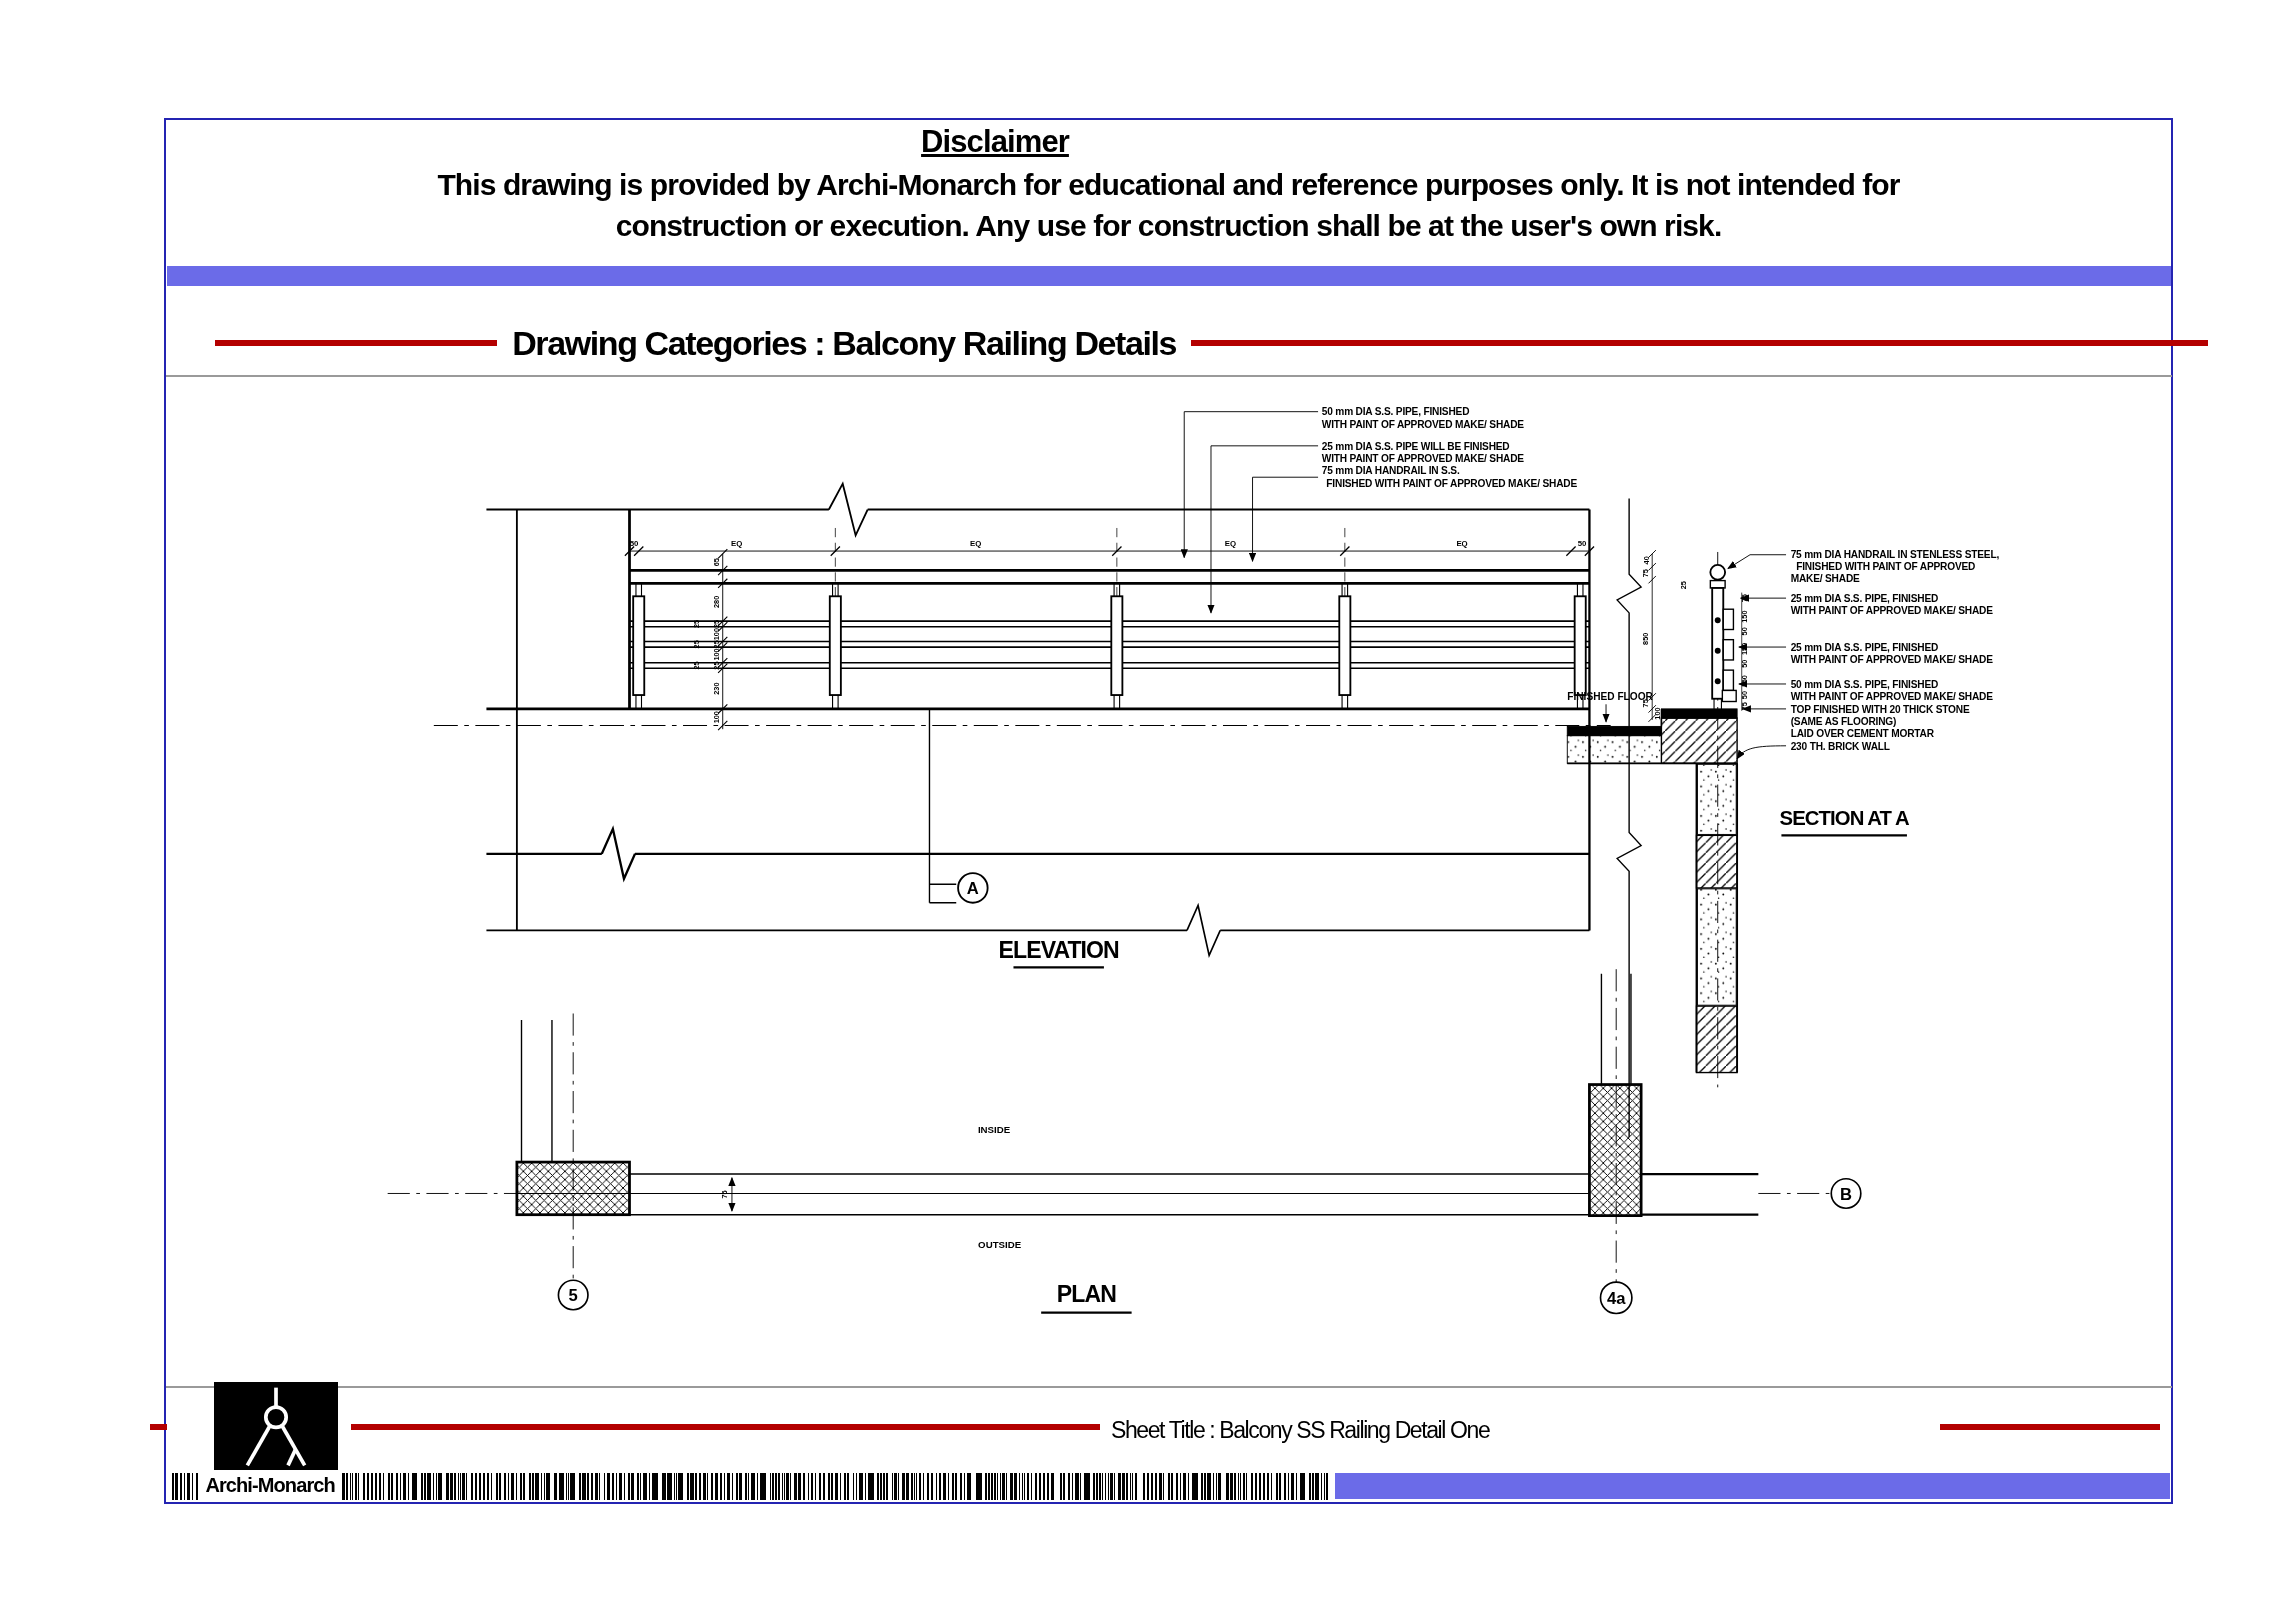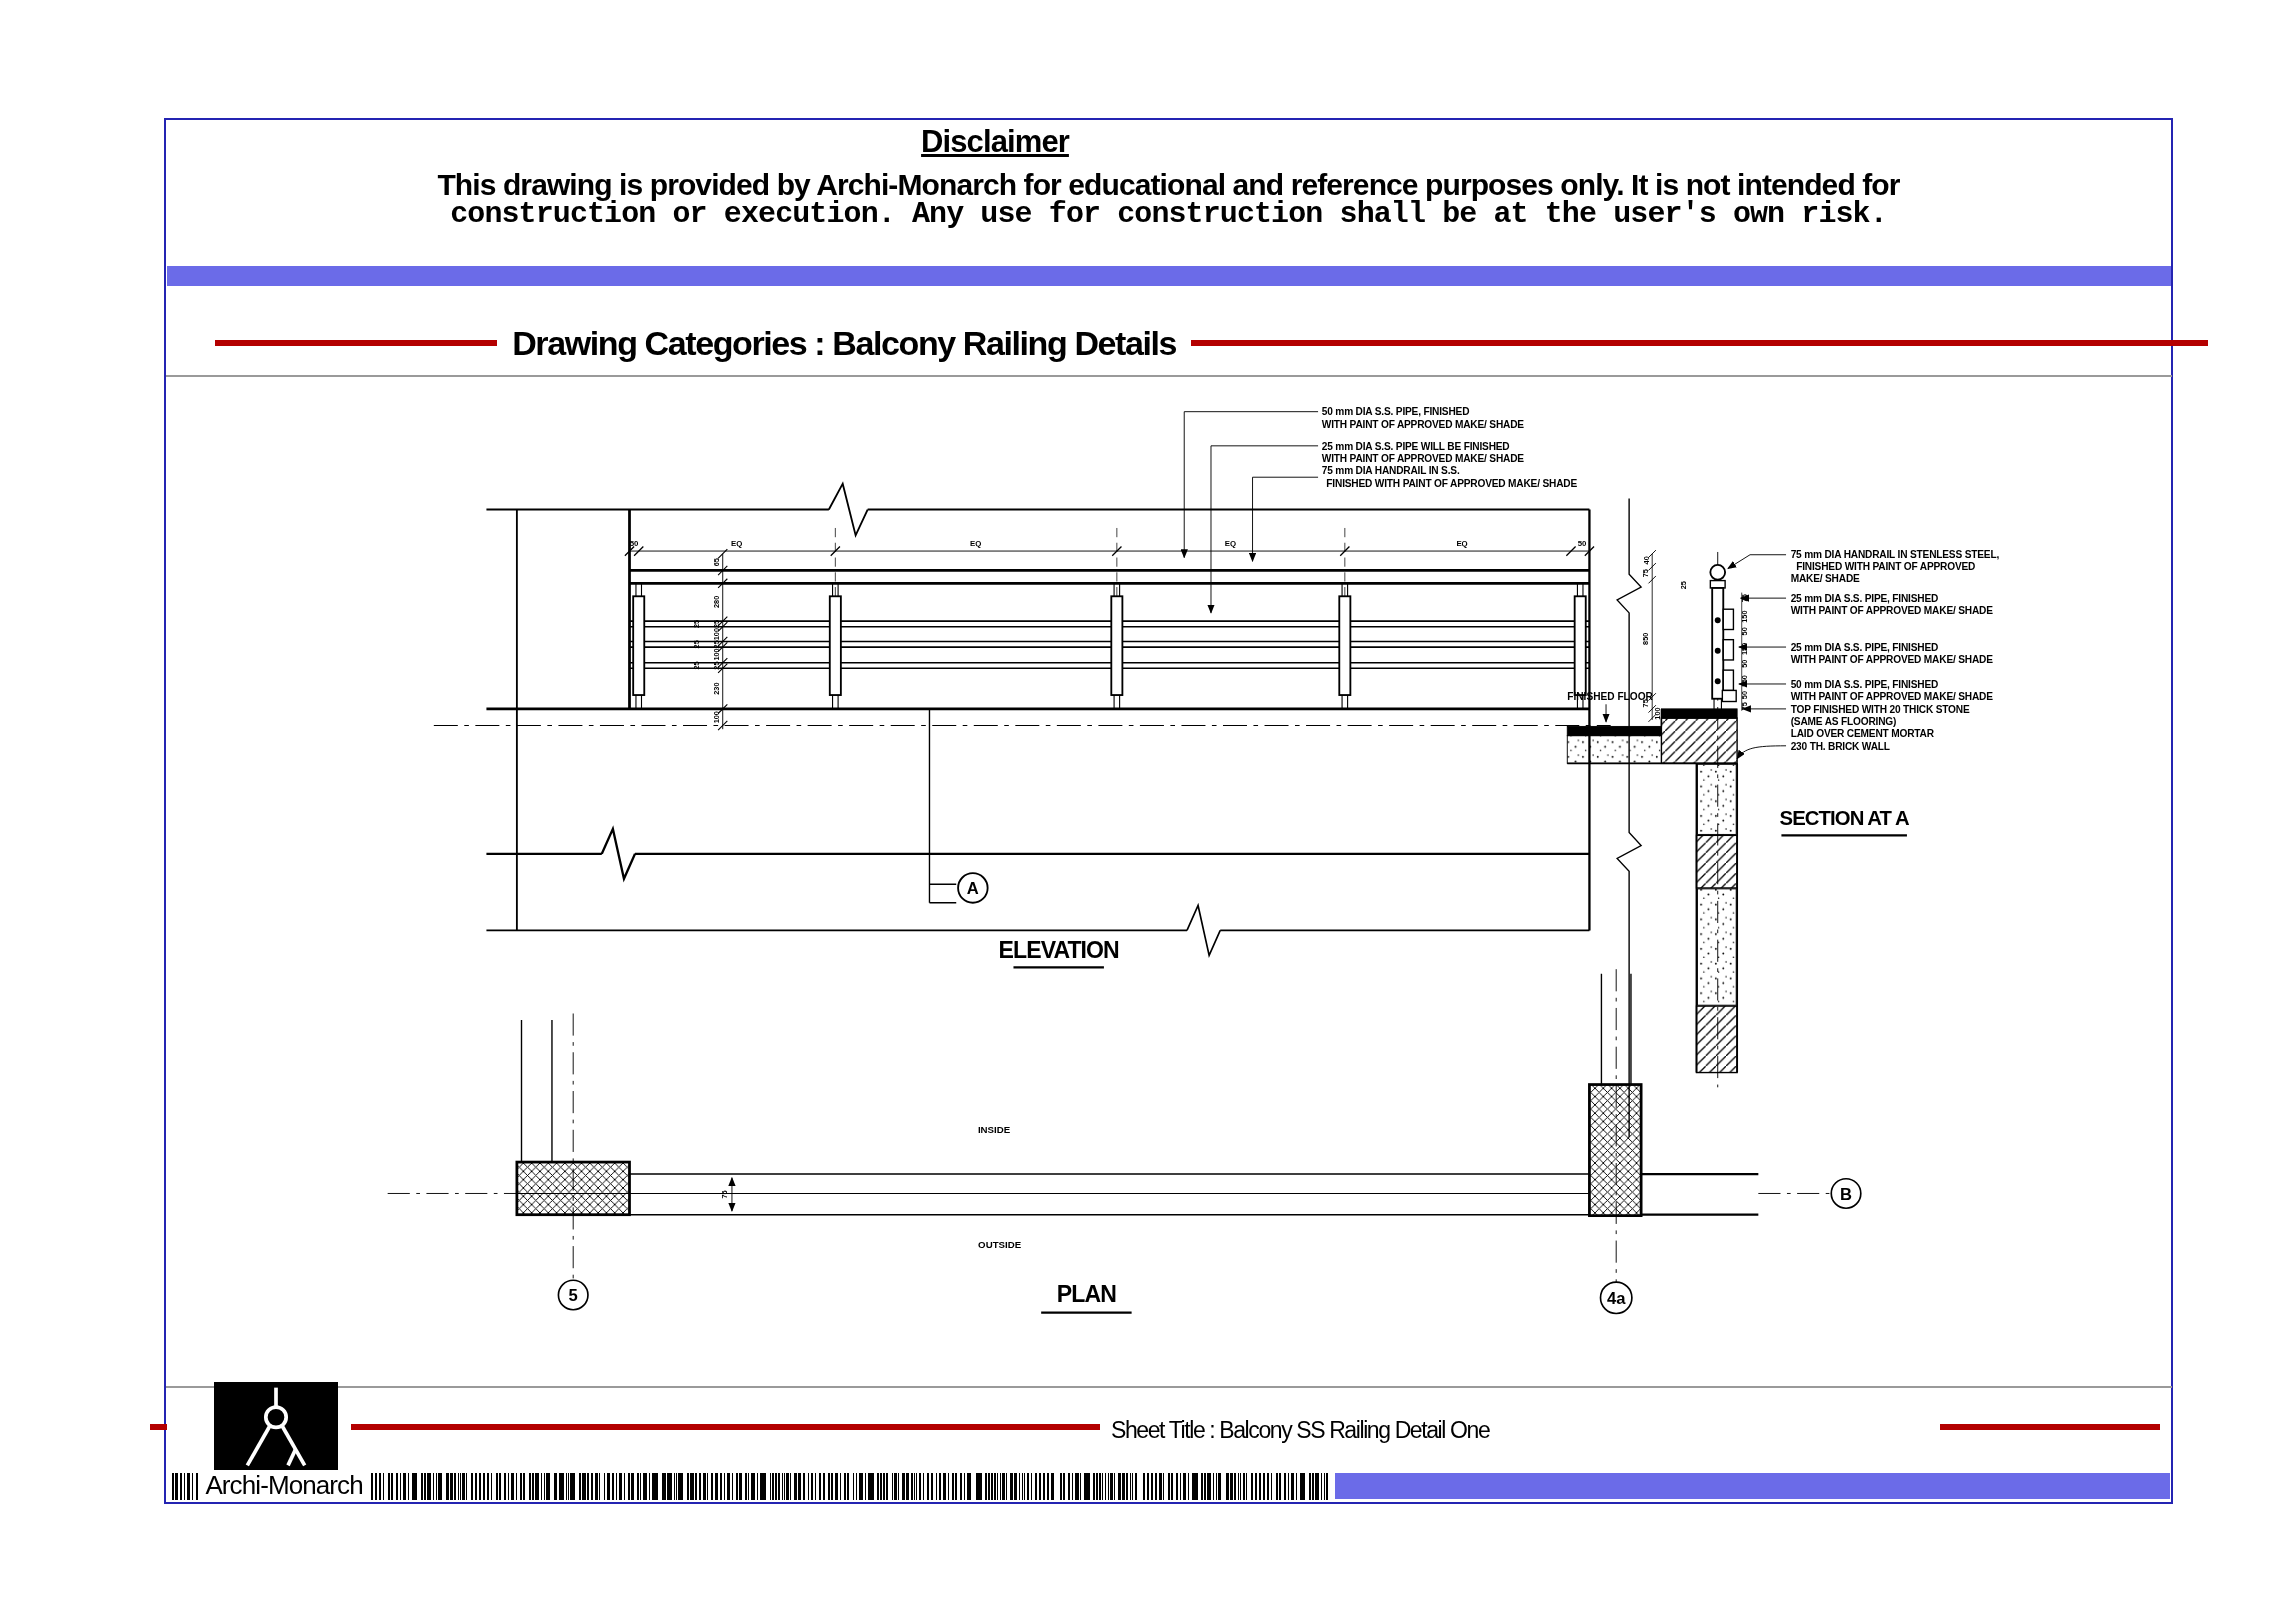--- a/index.html
+++ b/index.html
@@ -7,21 +7,21 @@
        font-family:"Liberation Sans",sans-serif;color:#000;overflow:hidden;}
   .abs{position:absolute;}
   
   .frame{left:164px;top:118px;width:2009px;height:1386px;
          border:2.8px solid #2424b2;box-sizing:border-box;}
   
   .disc-title{left:164px;top:124px;width:1662px;text-align:center;
               font-size:31px;font-weight:bold;text-decoration:underline;letter-spacing:-0.9px;}
   .disc-line{left:164px;width:2009px;text-align:center;font-size:30px;font-weight:bold;letter-spacing:-0.9px;}
   .disc-l1{top:168px;}
-  .disc-l2{top:197px;font-family:Liberation Mono, monospace;}
+  .disc-l2{top:209px;}
   .bluebar-top{left:167px;top:266px;width:2004px;height:20px;background:#6b6be8;}
   
   .cat-row{left:164px;top:319px;width:2009px;height:48px;display:flex;align-items:center;padding-left:44px;}
   .redline{background:#b40000;height:5.5px;}
   .cat-left{width:282px;margin-left:7.4px;}
   .cat-right{flex:1;margin-right:9.2px;}
   .cat-title{font-size:34px;font-weight:bold;letter-spacing:-1.4px;margin:0 14.8px;white-space:nowrap;}
   .grayline{left:166px;width:2006px;height:1.8px;background:#9a9a9a;}
   .gl-top{top:375px;}
   .gl-bot{top:1386px;}
@@ -29,21 +29,21 @@
   .red-dash{left:150px;top:1424px;width:16.6px;height:5.5px;background:#b40000;}
   .red-main{left:351px;top:1424px;width:749px;height:5.5px;background:#b40000;}
   .red-right{left:1940px;top:1424px;width:220px;height:5.5px;background:#b40000;}
   .sheet-title{left:1111px;top:1405px;font-size:23px;font-weight:normal;letter-spacing:-1.4px;white-space:nowrap;margin-top:12px;}
   .logo{left:214px;top:1382px;width:124px;height:89px;background:#000;}
   .barcode{left:172px;top:1473px;width:1156px;height:27px;
     background-image:
       repeating-linear-gradient(90deg,#000 0 1.8px,rgba(0,0,0,0) 1.8px 3.7px,#000 3.7px 4.6px,rgba(0,0,0,0) 4.6px 8.3px),
       repeating-linear-gradient(90deg,#000 0 0.9px,#fff 0.9px 2.8px,#000 2.8px 5.5px,#fff 5.5px 6.5px,#fff 6.5px 12px);}
   .brand{position:absolute;left:26px;top:-2.8px;height:31px;line-height:31px;background:#fff;
-         padding:0 7.4px;font-size:26px;font-weight:normal;letter-spacing:-0.9px;}
+         padding:0 7.4px;font-size:20px;font-weight:bold;letter-spacing:-0.9px;}
   .bluebar-bot{left:1335px;top:1473px;width:835px;height:26px;background:#6b6be8;}
   svg text{font-family:"Liberation Sans",sans-serif;}
   .ann{font-size:11px;font-weight:700;letter-spacing:-0.2px;}
   .dim{font-size:8.5px;font-weight:700;}
   .tinydim{font-size:8px;font-weight:700;}
   .vtitle{font-size:25px;font-weight:bold;letter-spacing:-1px;}
   .stitle{font-size:22px;font-weight:bold;letter-spacing:-1px;}
   .gridtxt{font-size:18px;font-weight:bold;}
   .lbl{font-size:10.5px;font-weight:700;}
   .ff{font-size:11px;font-weight:700;}

